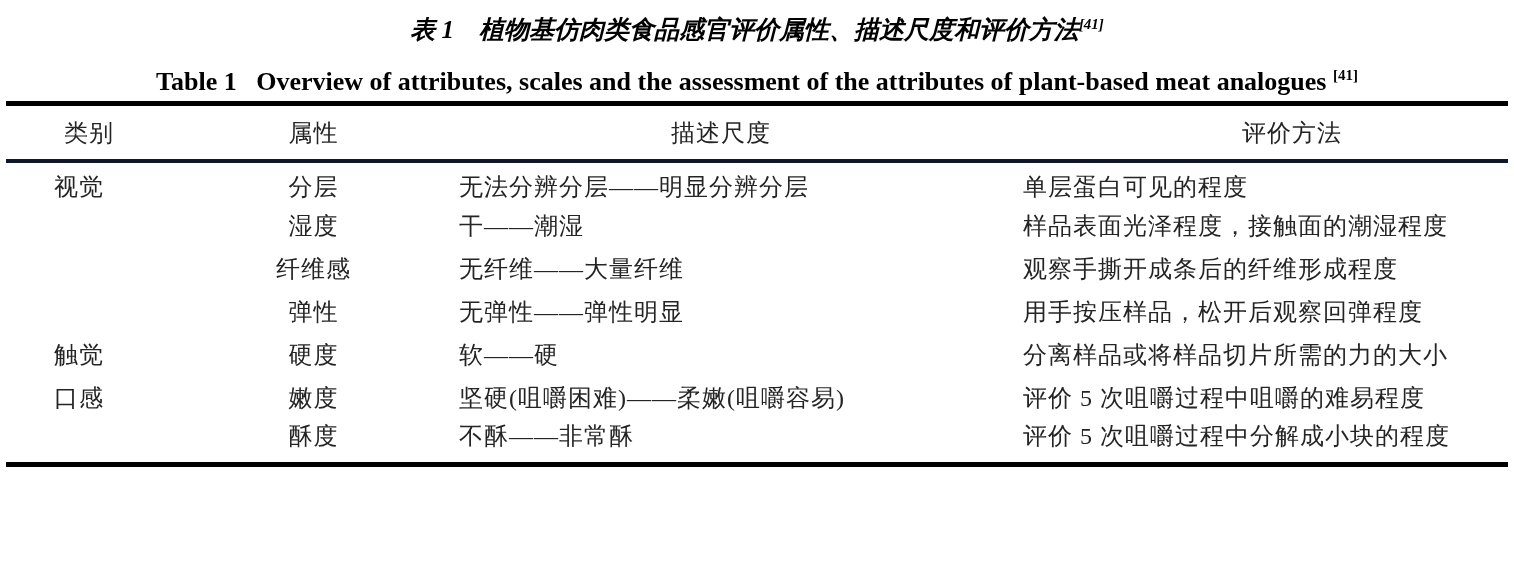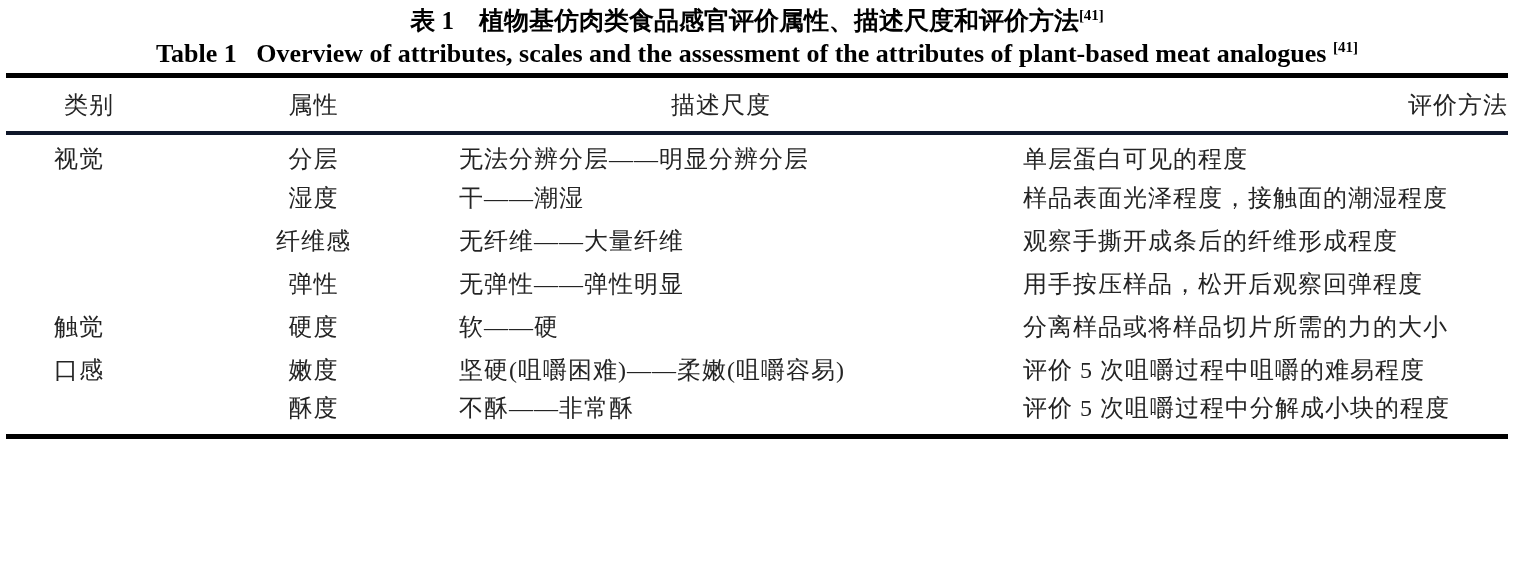--- a/index.html
+++ b/index.html
@@ -6,35 +6,37 @@
   html, body {
     width: 1514px; height: 565px;
     background: #ffffff;
     font-family: "Liberation Serif", "DejaVu Serif", serif;
     color: #1e1e1e;
     overflow: hidden;
   }
   .page { width: 1514px; height: 565px; position: relative; }
 
   .title-zh {
-    padding-top: 5px;
+    padding-top: 14px;
     text-align: center;
     font-size: 25px;
     font-weight: bold;
     color: #000;
     white-space: pre;
     line-height: 32px;
+    font-style: italic;
   }
   .title-en {
     text-align: center;
     font-size: 26px;
     font-weight: bold;
     color: #000;
     white-space: pre;
     line-height: 33px;
+    margin-top: 19px;
   }
   sup.cite {
     font-size: 15px;
     font-weight: bold;
     vertical-align: super;
     line-height: 0;
   }
 
   .rule-thick {
     height: 5px;
@@ -59,21 +61,21 @@
 
   thead th {
     font-weight: normal;
     height: 55px;
     vertical-align: middle;
     border-bottom: 4px solid #0f172a;
   }
   th.h-cat  { text-align: left; padding-left: 58px; }
   th.h-attr { text-align: center; }
   th.h-scale{ text-align: center; }
-  th.h-method { text-align: right; padding-left: 75px; }
+  th.h-method { text-align: center; padding-left: 75px; }
 
   tbody td {
     height: 43px;
     vertical-align: middle;
     white-space: pre;
   }
   td.cat   { text-align: left; padding-left: 48px; }
   td.attr  { text-align: center; }
   td.scale { text-align: left; padding-left: 18px; }
   td.method{ text-align: left; padding-left: 22px; }

